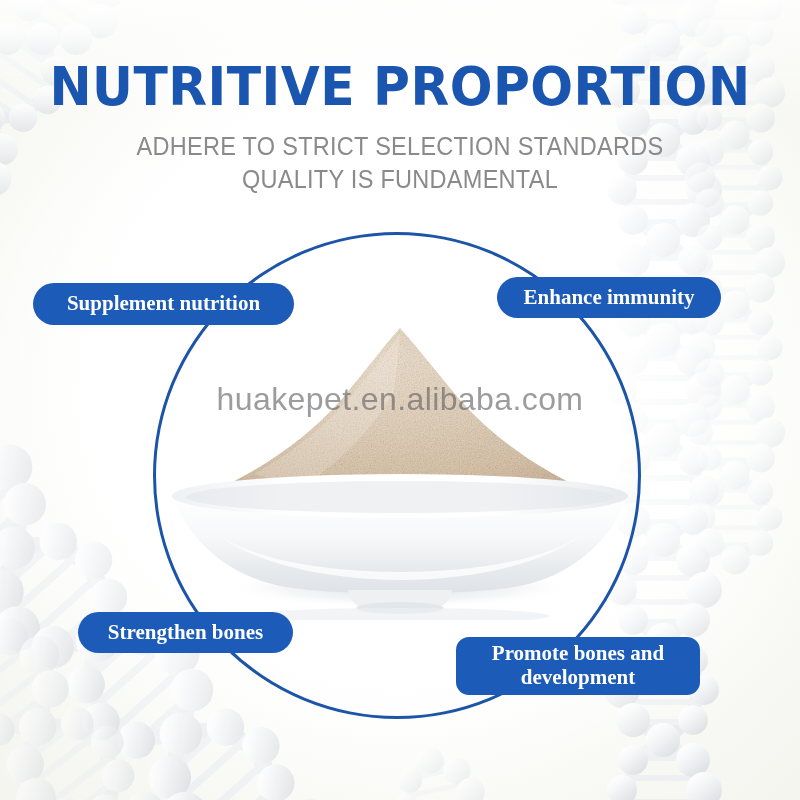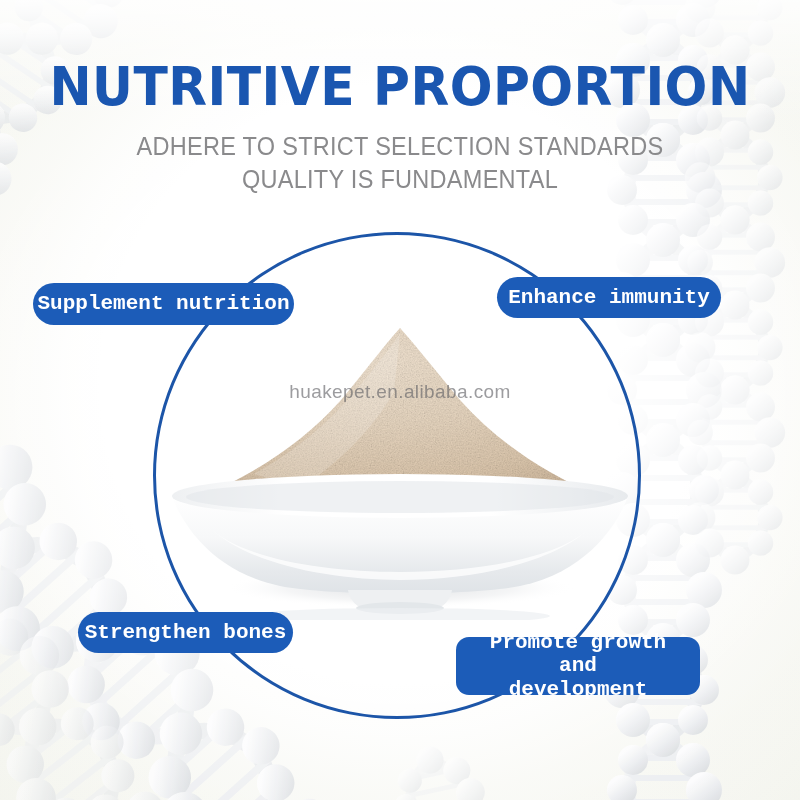--- a/index.html
+++ b/index.html
@@ -93,35 +93,35 @@
     z-index: 4;
   }
   .product svg { display: block; width: 100%; height: 100%; }
 
   .watermark {
     position: absolute;
     left: 0; right: 0;
     top: 381px;
     text-align: center;
     z-index: 5;
-    font-size: 19px;
+    font-size: 32px;
     letter-spacing: 0.4px;
     color: rgba(96,96,100,0.62);
     font-family: "Liberation Sans", sans-serif;
     white-space: nowrap;
     pointer-events: none;
   }
 
   
   .badge {
     position: absolute;
     z-index: 7;
     background: #1c5cb8;
     color: #ffffff;
-    font-family: Liberation Mono, monospace;
+    font-family: Liberation Serif, serif;
     font-weight: 600;
     font-size: 21px;
     line-height: 1.12;
     display: flex;
     align-items: center;
     justify-content: center;
     text-align: center;
     box-sizing: border-box;
     white-space: pre-line;
   }
@@ -312,16 +312,16 @@
   </div>
 
   <div class="watermark">huakepet.en.alibaba.com</div>
 
   <div id="badge-supplement" class="badge pill">Supplement nutrition</div>
 
   <div id="badge-immunity" class="badge pill">Enhance immunity</div>
 
   <div id="badge-bones" class="badge pill">Strengthen bones</div>
 
-  <div id="badge-growth" class="badge rect">Promote growth and
+  <div id="badge-growth" class="badge rect">Promote bones and
 development</div>
 
 </div>
 
 </body></html>

